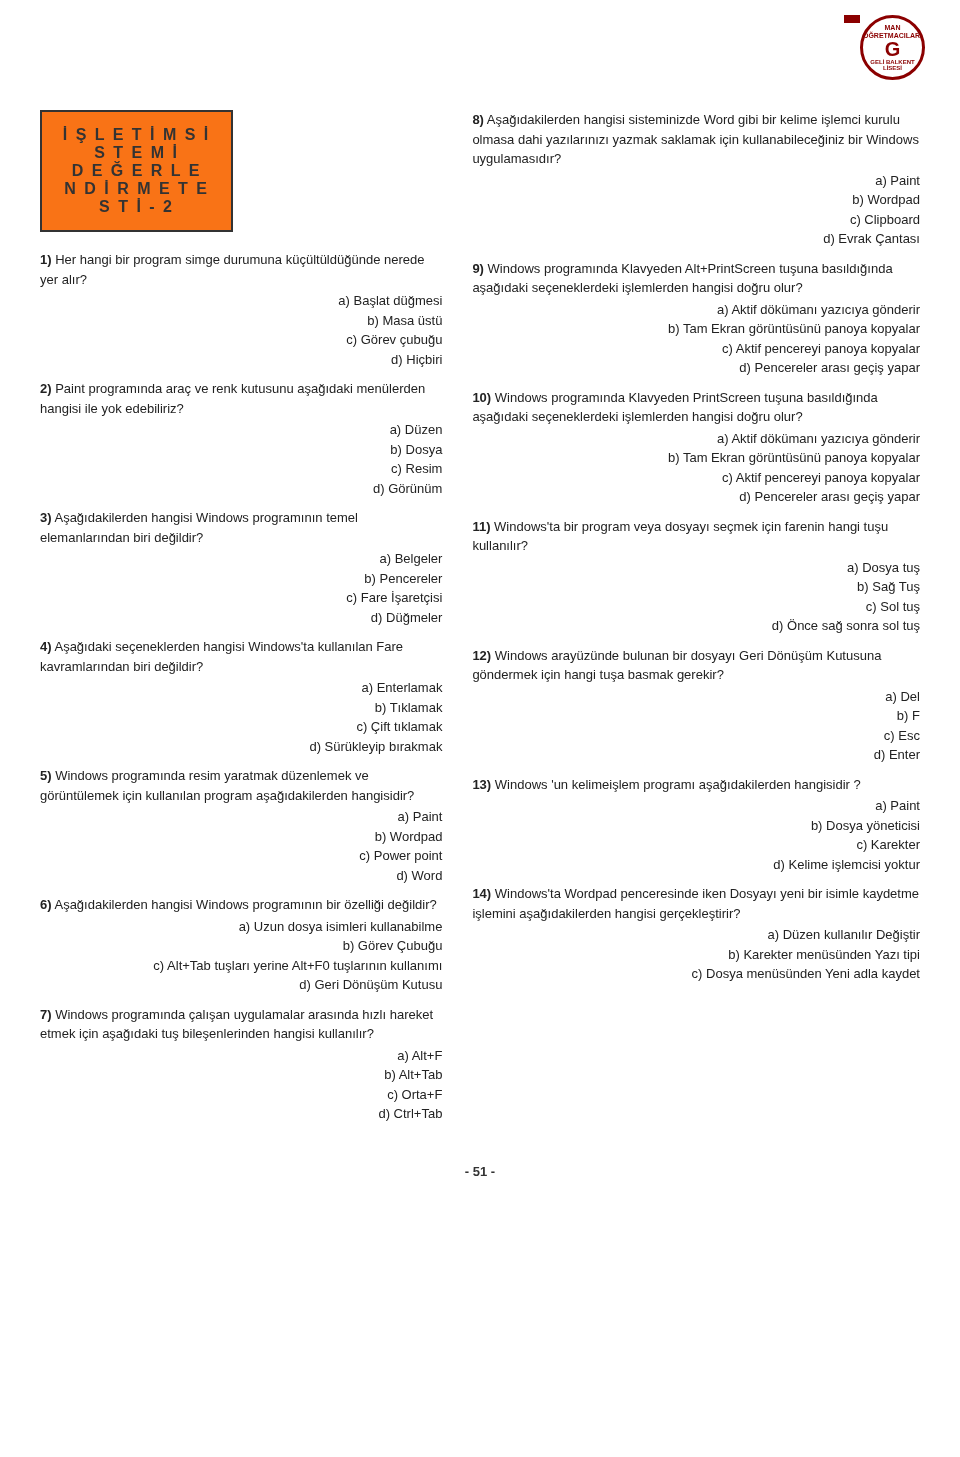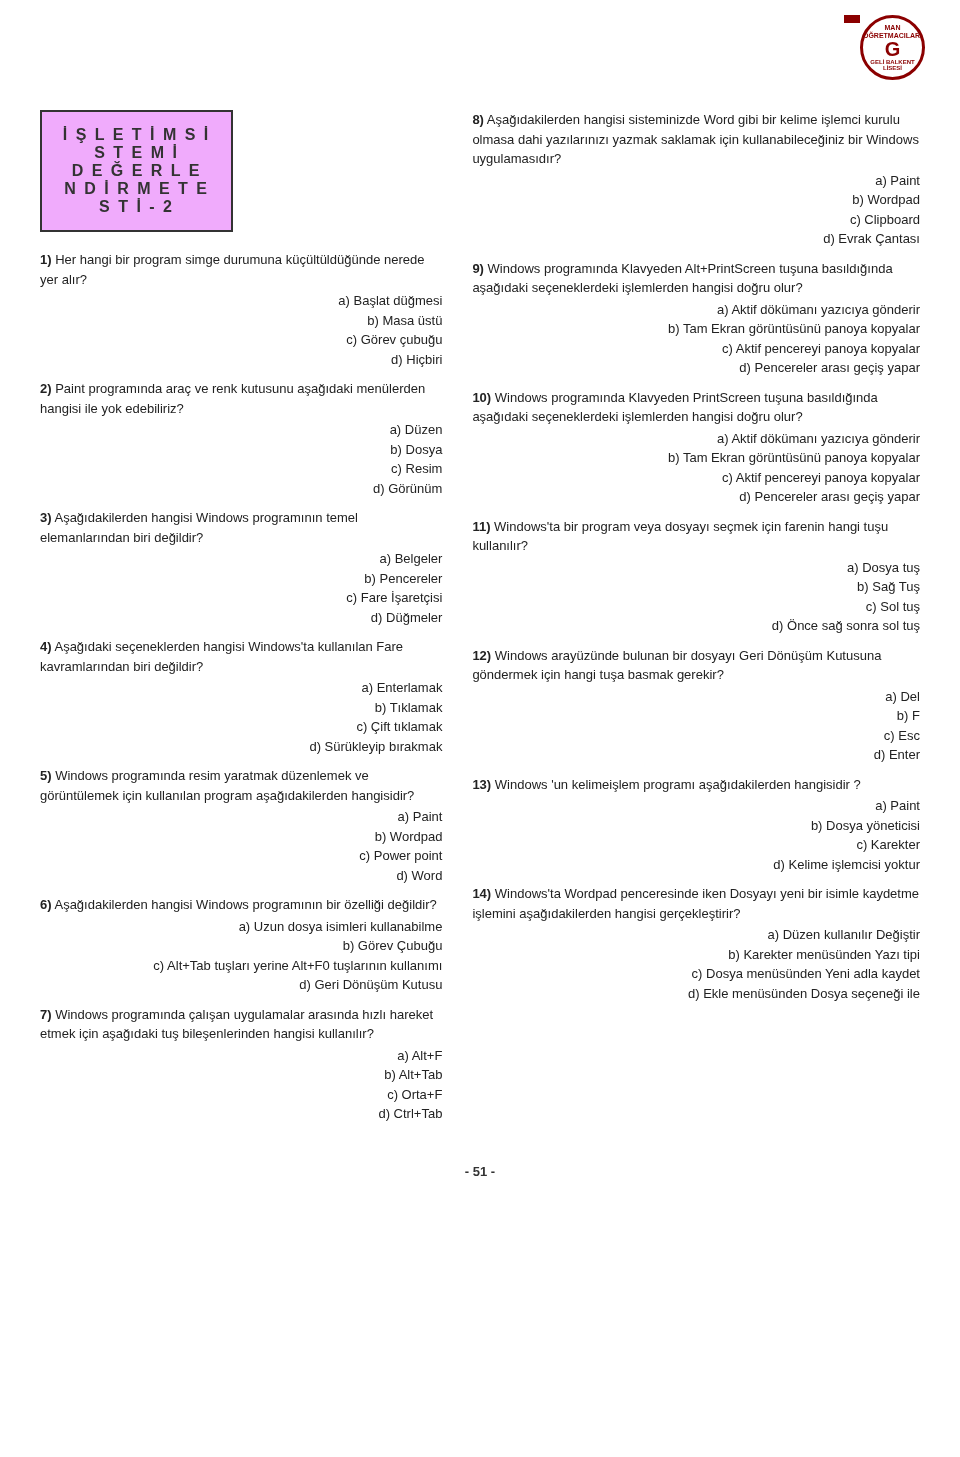--- a/index.html
+++ b/index.html
@@ -66,21 +66,21 @@
       top: 15px;
       right: 100px;
       background: #8B0000;
       color: #fff;
       font-size: 9px;
       font-weight: bold;
       padding: 3px 8px;
       text-align: right;
     }
     .title-box {
-      background: #f0abfc;
+      background: #f97316;
       border: 2px solid #333;
       text-align: center;
       padding: 14px 20px;
       margin-top: 80px;
       margin-bottom: 18px;
       width: 48%;
     }
     .title-line1 {
       font-size: 16px;
       font-weight: bold;
@@ -290,21 +290,20 @@
           <div class="option">d)  Kelime işlemcisi yoktur</div>
         </div>
       </div>
 
       <div class="question-block">
         <div class="question-text"><span class="bold">14)</span> Windows'ta Wordpad penceresinde iken Dosyayı yeni bir isimle kaydetme işlemini aşağıdakilerden hangisi gerçekleştirir?</div>
         <div class="options">
           <div class="option">a)  Düzen kullanılır Değiştir</div>
           <div class="option">b)  Karekter menüsünden Yazı tipi</div>
           <div class="option">c)  Dosya menüsünden Yeni adla kaydet</div>
-          <div class="option">d)  Ekle menüsünden Dosya seçeneği ile</div>
         </div>
       </div>
 
     </div>
   </div>
 
   <div class="page-footer">
     <span>- 51 -</span>
   </div>
 </div>

